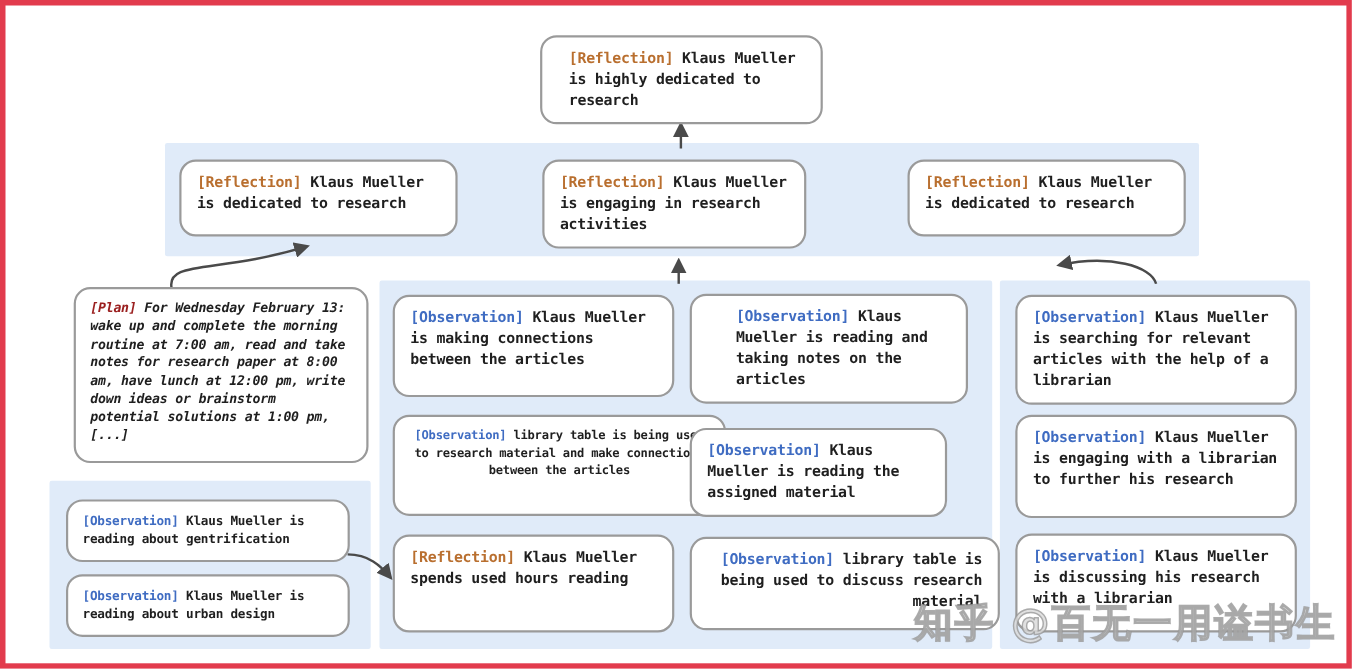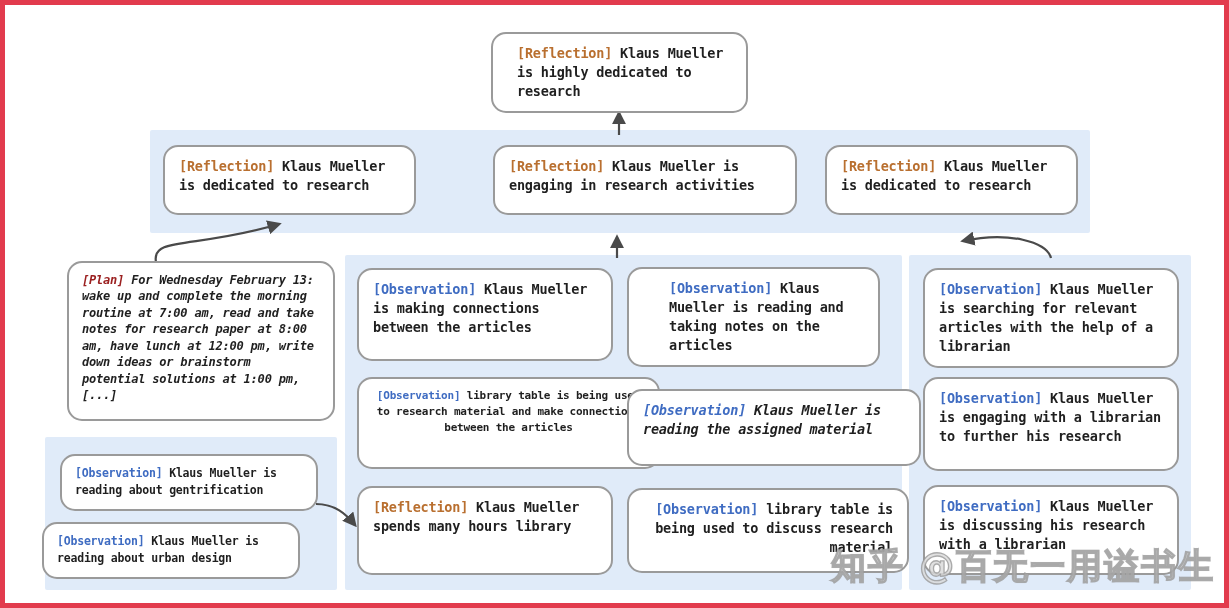--- a/index.html
+++ b/index.html
@@ -85,61 +85,61 @@
 
   <div class="node" style="left:486px;top:27px;width:257px;min-height:73px;padding-left:24px;">
     <span class="tag t-ref">[Reflection]</span>
     <span>Klaus Mueller is highly dedicated to research</span>
   </div>
 
   <div class="node" style="left:158px;top:140px;width:253px;min-height:70px;">
     <span class="tag t-ref">[Reflection]</span>
     <span>Klaus Mueller is dedicated to research</span>
   </div>
-  <div class="node" style="left:488px;top:140px;width:304px;min-height:70px;">
+  <div class="node" style="left:488px;top:140px;width:240px;min-height:70px;">
     <span class="tag t-ref">[Reflection]</span>
     <span>Klaus Mueller is engaging in research activities</span>
   </div>
   <div class="node" style="left:820px;top:140px;width:253px;min-height:70px;">
     <span class="tag t-ref">[Reflection]</span>
     <span>Klaus Mueller is dedicated to research</span>
   </div>
 
   <div class="node plan-node" style="left:62px;top:256px;width:268px;min-height:160px;font-style:italic;">
     <span class="tag t-plan">[Plan]</span>
     <span>For Wednesday February 13: wake up and complete the morning routine at 7:00 am, read and take notes for research paper at 8:00 am, have lunch at 12:00 pm, write down ideas or brainstorm potential solutions at 1:00 pm, [...]</span>
   </div>
 
   <div class="node medium" style="left:55px;top:449px;width:258px;min-height:57px;">
     <span class="tag t-obs">[Observation]</span>
     <span>Klaus Mueller is reading about gentrification</span>
   </div>
-  <div class="node medium" style="left:37px;top:517px;width:258px;min-height:57px;">
+  <div class="node medium" style="left:55px;top:517px;width:258px;min-height:57px;">
     <span class="tag t-obs">[Observation]</span>
     <span>Klaus Mueller is reading about urban design</span>
   </div>
 
   <div class="node" style="left:352px;top:263px;width:256px;min-height:93px;">
     <span class="tag t-obs">[Observation]</span>
     <span>Klaus Mueller is making connections between the articles</span>
   </div>
   <div class="node small" style="left:352px;top:372px;width:303px;min-height:92px;text-align:center;">
     <span class="tag t-obs">[Observation]</span>
     <span>library table is being used to research material and make connections between the articles</span>
   </div>
   <div class="node" style="left:352px;top:481px;width:256px;min-height:89px;">
     <span class="tag t-ref">[Reflection]</span>
-    <span>Klaus Mueller spends many hours library</span>
+    <span>Klaus Mueller spends used hours reading</span>
   </div>
 
   <div class="node" style="left:622px;top:262px;width:253px;min-height:94px;padding-left:40px;">
     <span class="tag t-obs">[Observation]</span>
     <span>Klaus Mueller is reading and taking notes on the articles</span>
   </div>
-  <div class="node" style="left:622px;top:384px;width:294px;min-height:77px;font-style:italic;">
+  <div class="node" style="left:622px;top:384px;width:234px;min-height:77px;">
     <span class="tag t-obs">[Observation]</span>
     <span>Klaus Mueller is reading the assigned material</span>
   </div>
   <div class="node" style="left:622px;top:483px;width:282px;min-height:85px;text-align:right;">
     <span class="tag t-obs">[Observation]</span>
     <span>library table is being used to discuss research material</span>
   </div>
 
   <div class="node" style="left:918px;top:263px;width:256px;min-height:95px;">
     <span class="tag t-obs">[Observation]</span>

